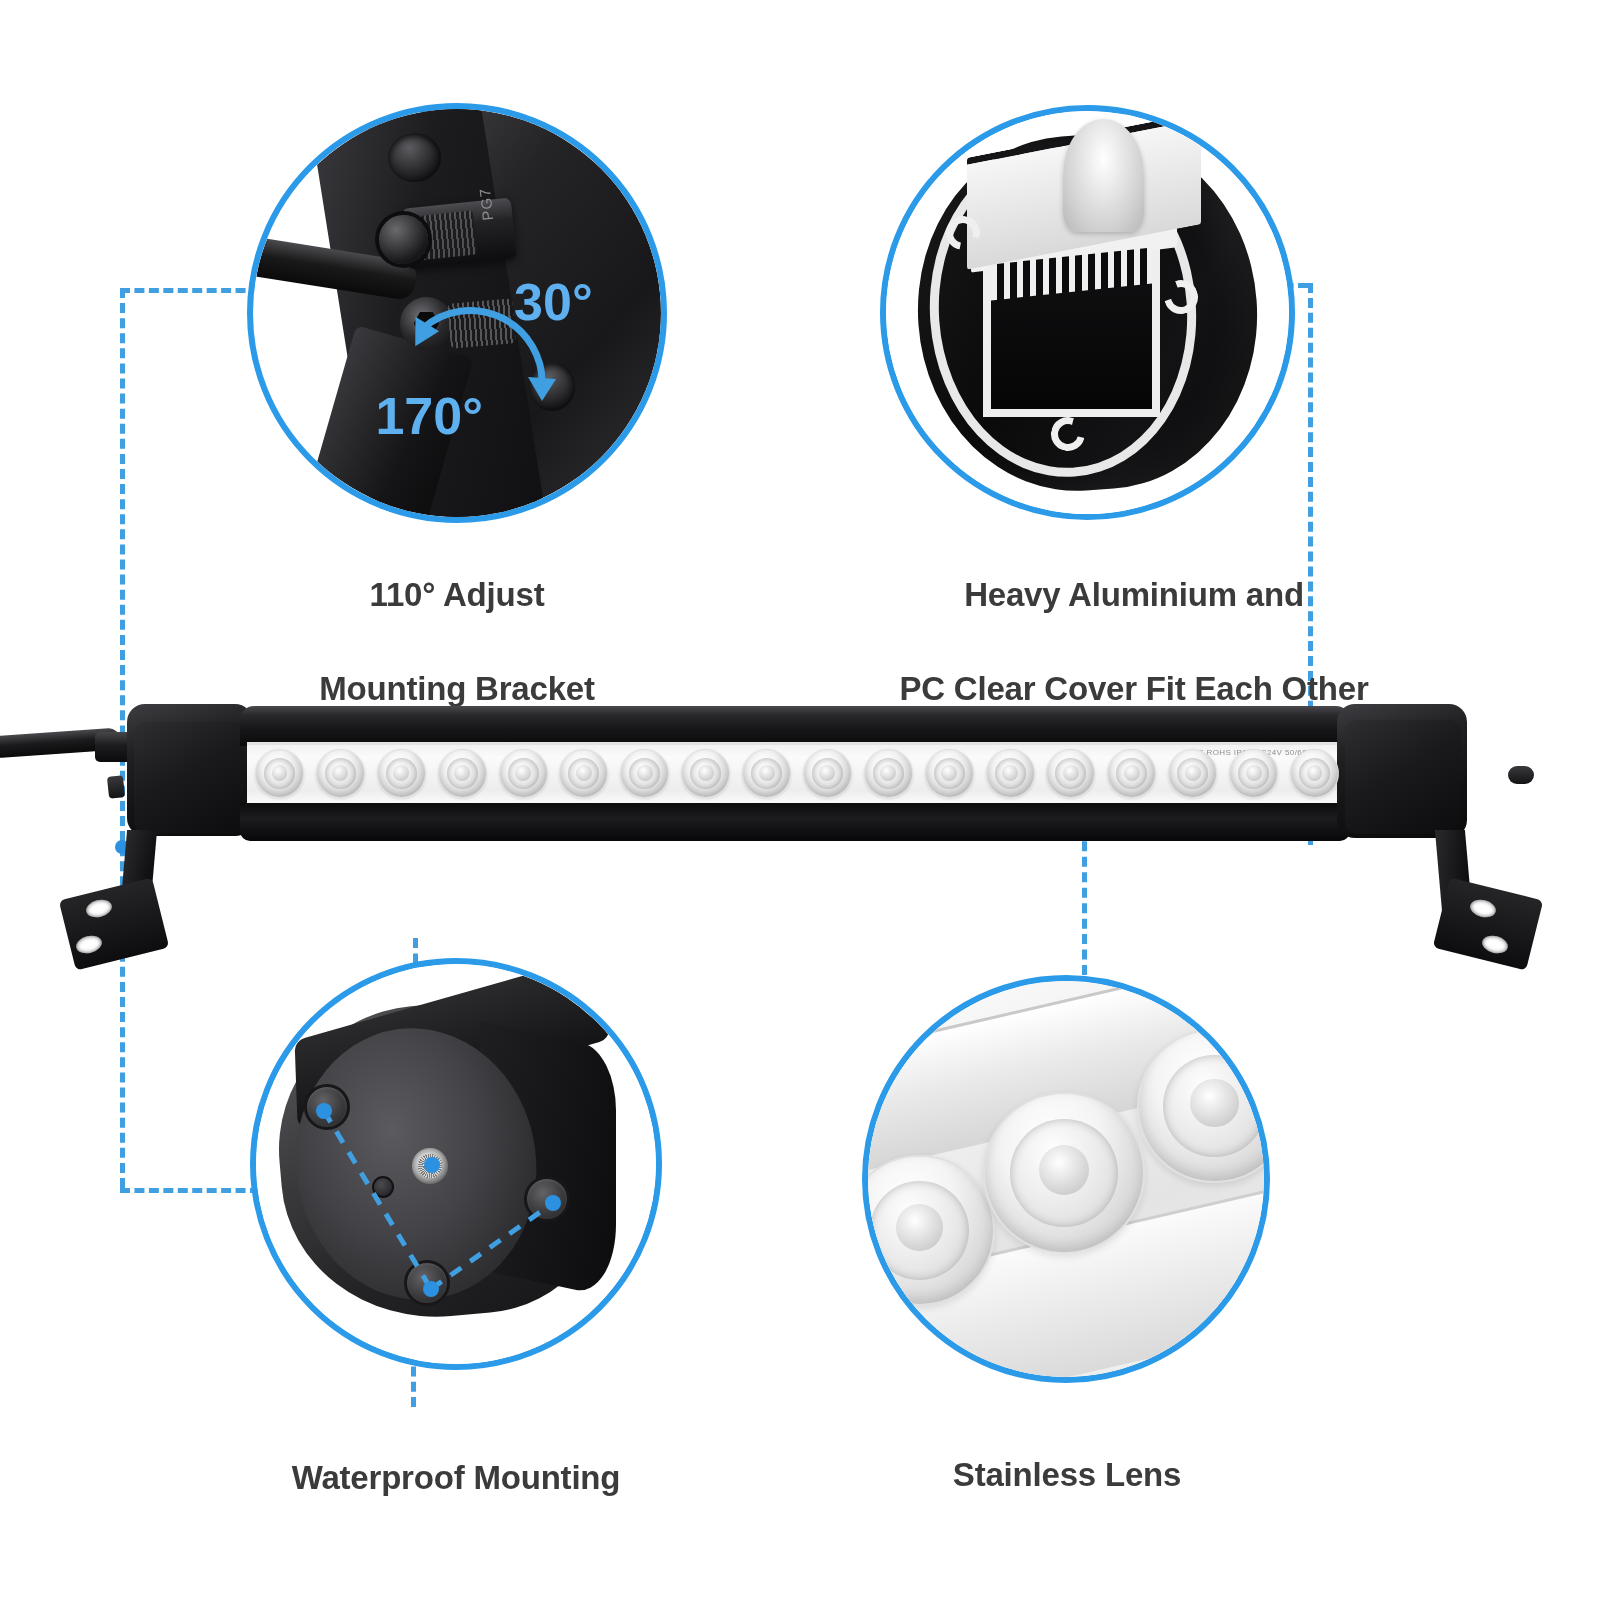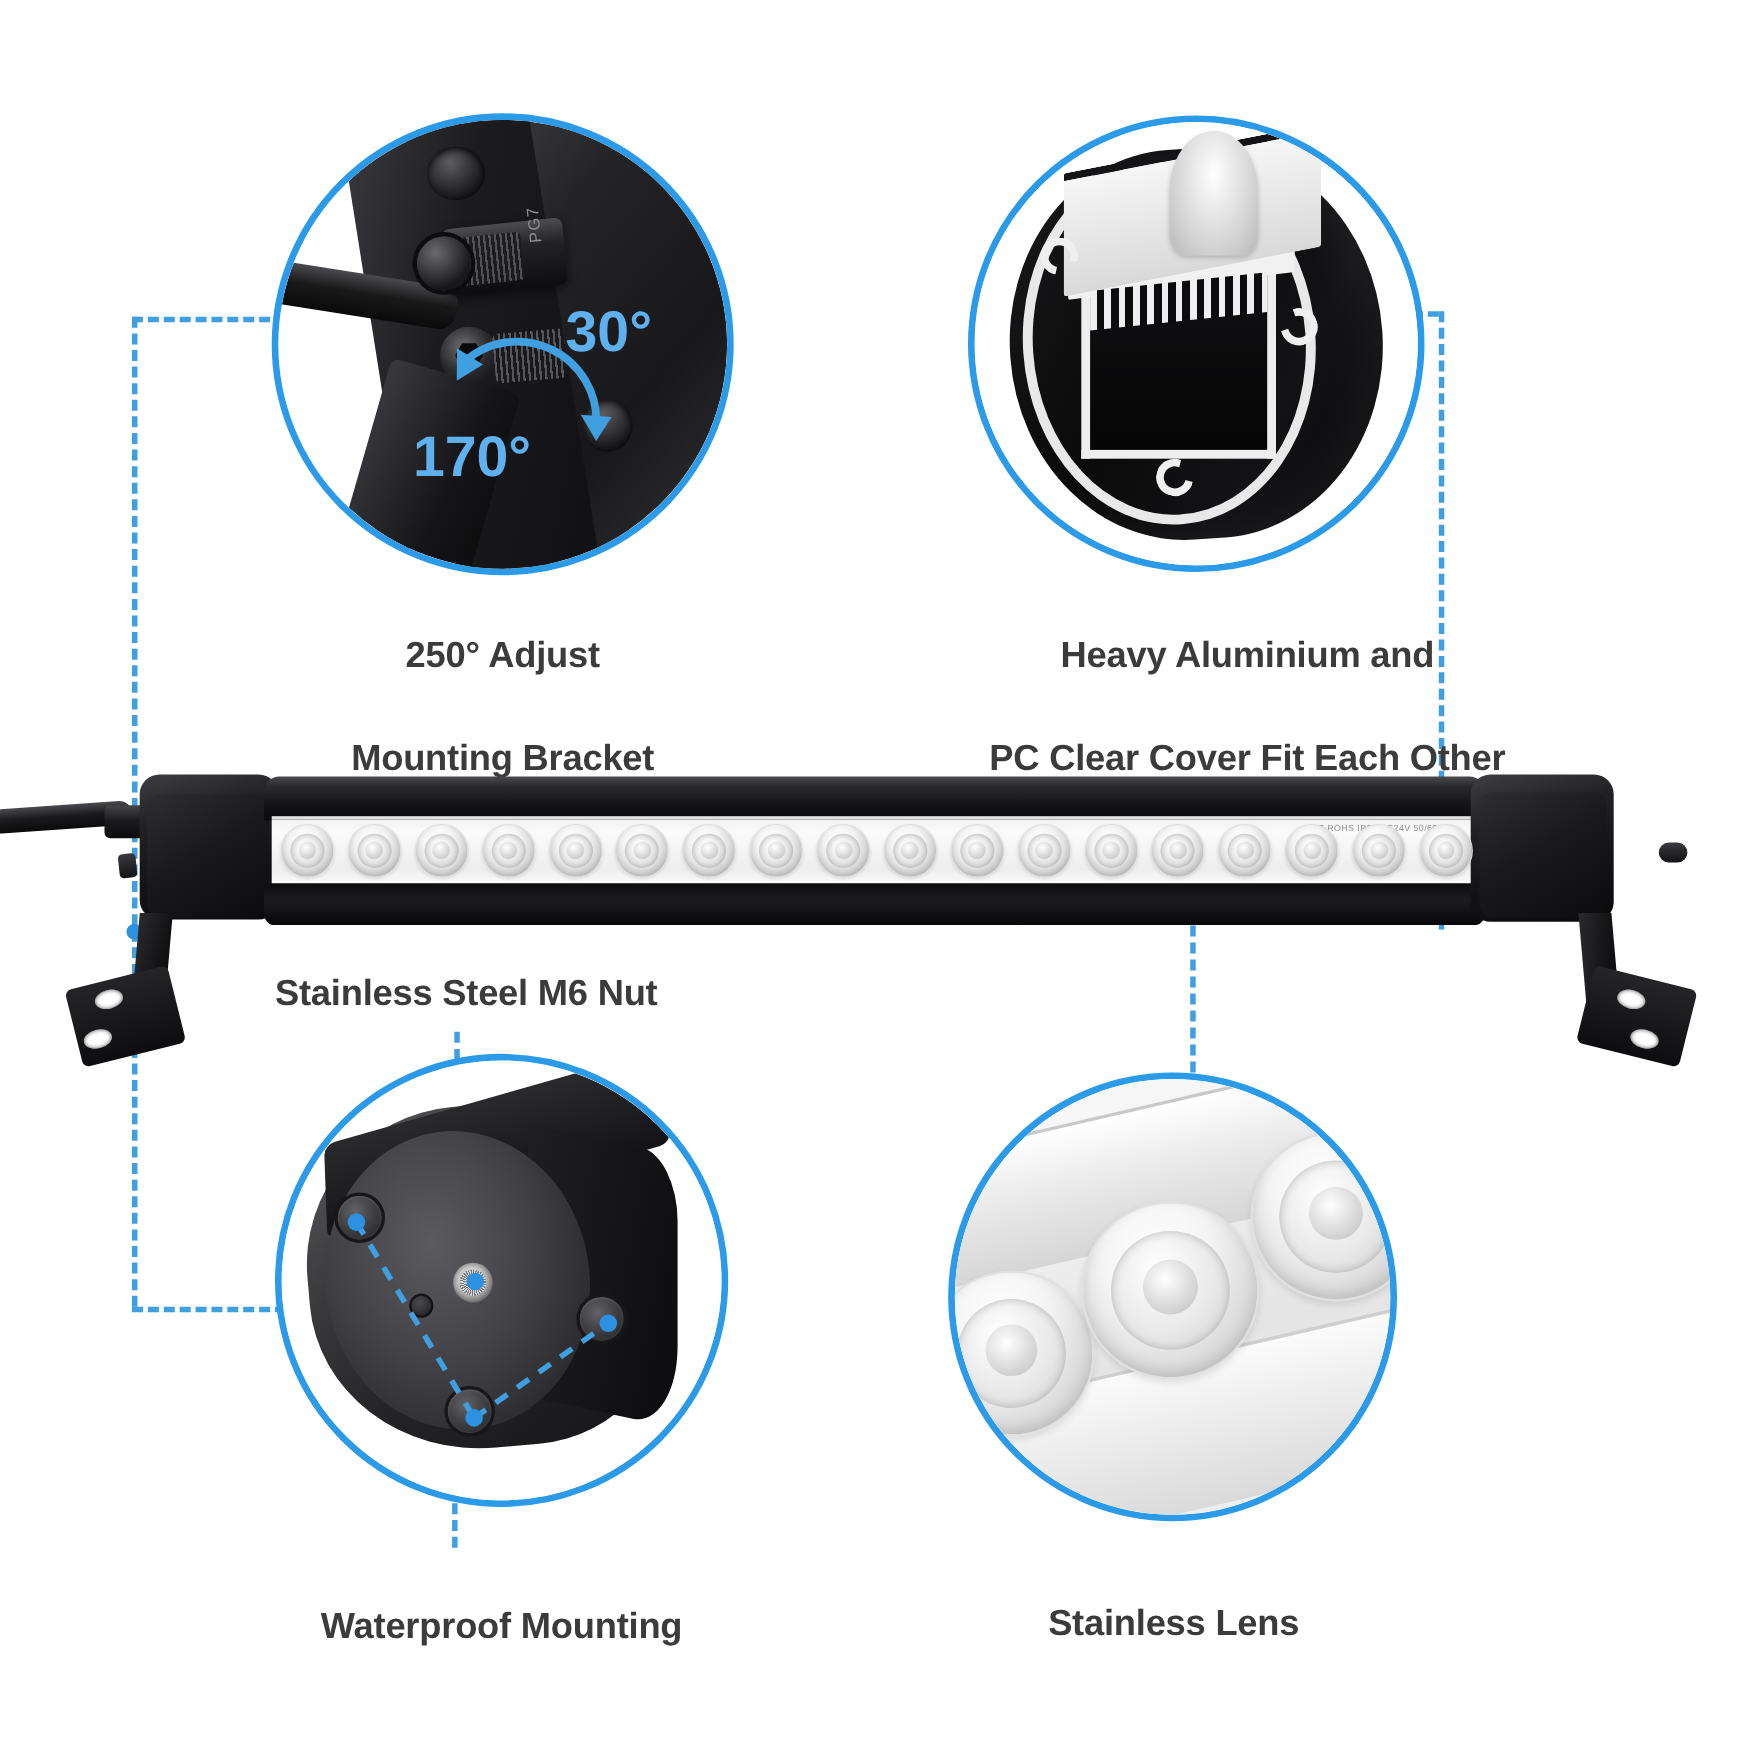--- a/index.html
+++ b/index.html
@@ -494,21 +494,21 @@
       <div class="angle-label" style="left:64%; top:40%; font-size:52px;">
         <span>30°</span>
       </div>
       <div class="angle-label" style="left:30%; top:68%; font-size:52px;">
         <span>170°</span>
       </div>
     </div>
   </div>
 
   <div class="caption" style="left:237px; top:525px; width:440px;">
-    <div>250° Adjust</div>
+    <div>110° Adjust</div>
     <div>Mounting Bracket</div>
   </div>
 
   <div class="circle" style="left:880px; top:105px; width:415px; height:415px;">
     <div class="circle-inner">
       <div class="xs-bg"></div>
       <div class="xs-barrel"></div>
       <div class="xs-ring"></div>
       <div class="xs-inner-box"></div>
       <div class="xs-shelf"></div>
@@ -570,21 +570,20 @@
         <div class="pb-led" style="left: 677.706px;"></div>
         <div class="pb-led" style="left: 738.588px;"></div>
         <div class="pb-led" style="left: 799.471px;"></div>
         <div class="pb-led" style="left: 860.353px;"></div>
         <div class="pb-led" style="left: 921.235px;"></div>
         <div class="pb-led" style="left: 982.118px;"></div>
         <div class="pb-led" style="left: 1043px;"></div>
       </div>
   </div>
 
-  <div class="caption" style="left:250px; top:880px; width:420px; text-align:left;">Stainless Steel M6 Nut</div>
 
   <div class="circle" style="left:250px; top:958px; width:412px; height:412px;">
     <div class="circle-inner">
       <div style="position:absolute;left:0;top:0;right:0;bottom:0;background:#ffffff;"></div>
       <div class="ec-body"></div>
       <div class="ec-top"></div>
       <div class="ec-side"></div>
       <div class="ec-face"></div>
       <div class="ec-screw" style="left:12%; top:30%; width:10%; height:10%;"></div>
       <div class="ec-screw" style="left:67%; top:53%; width:10%; height:10%;"></div>

